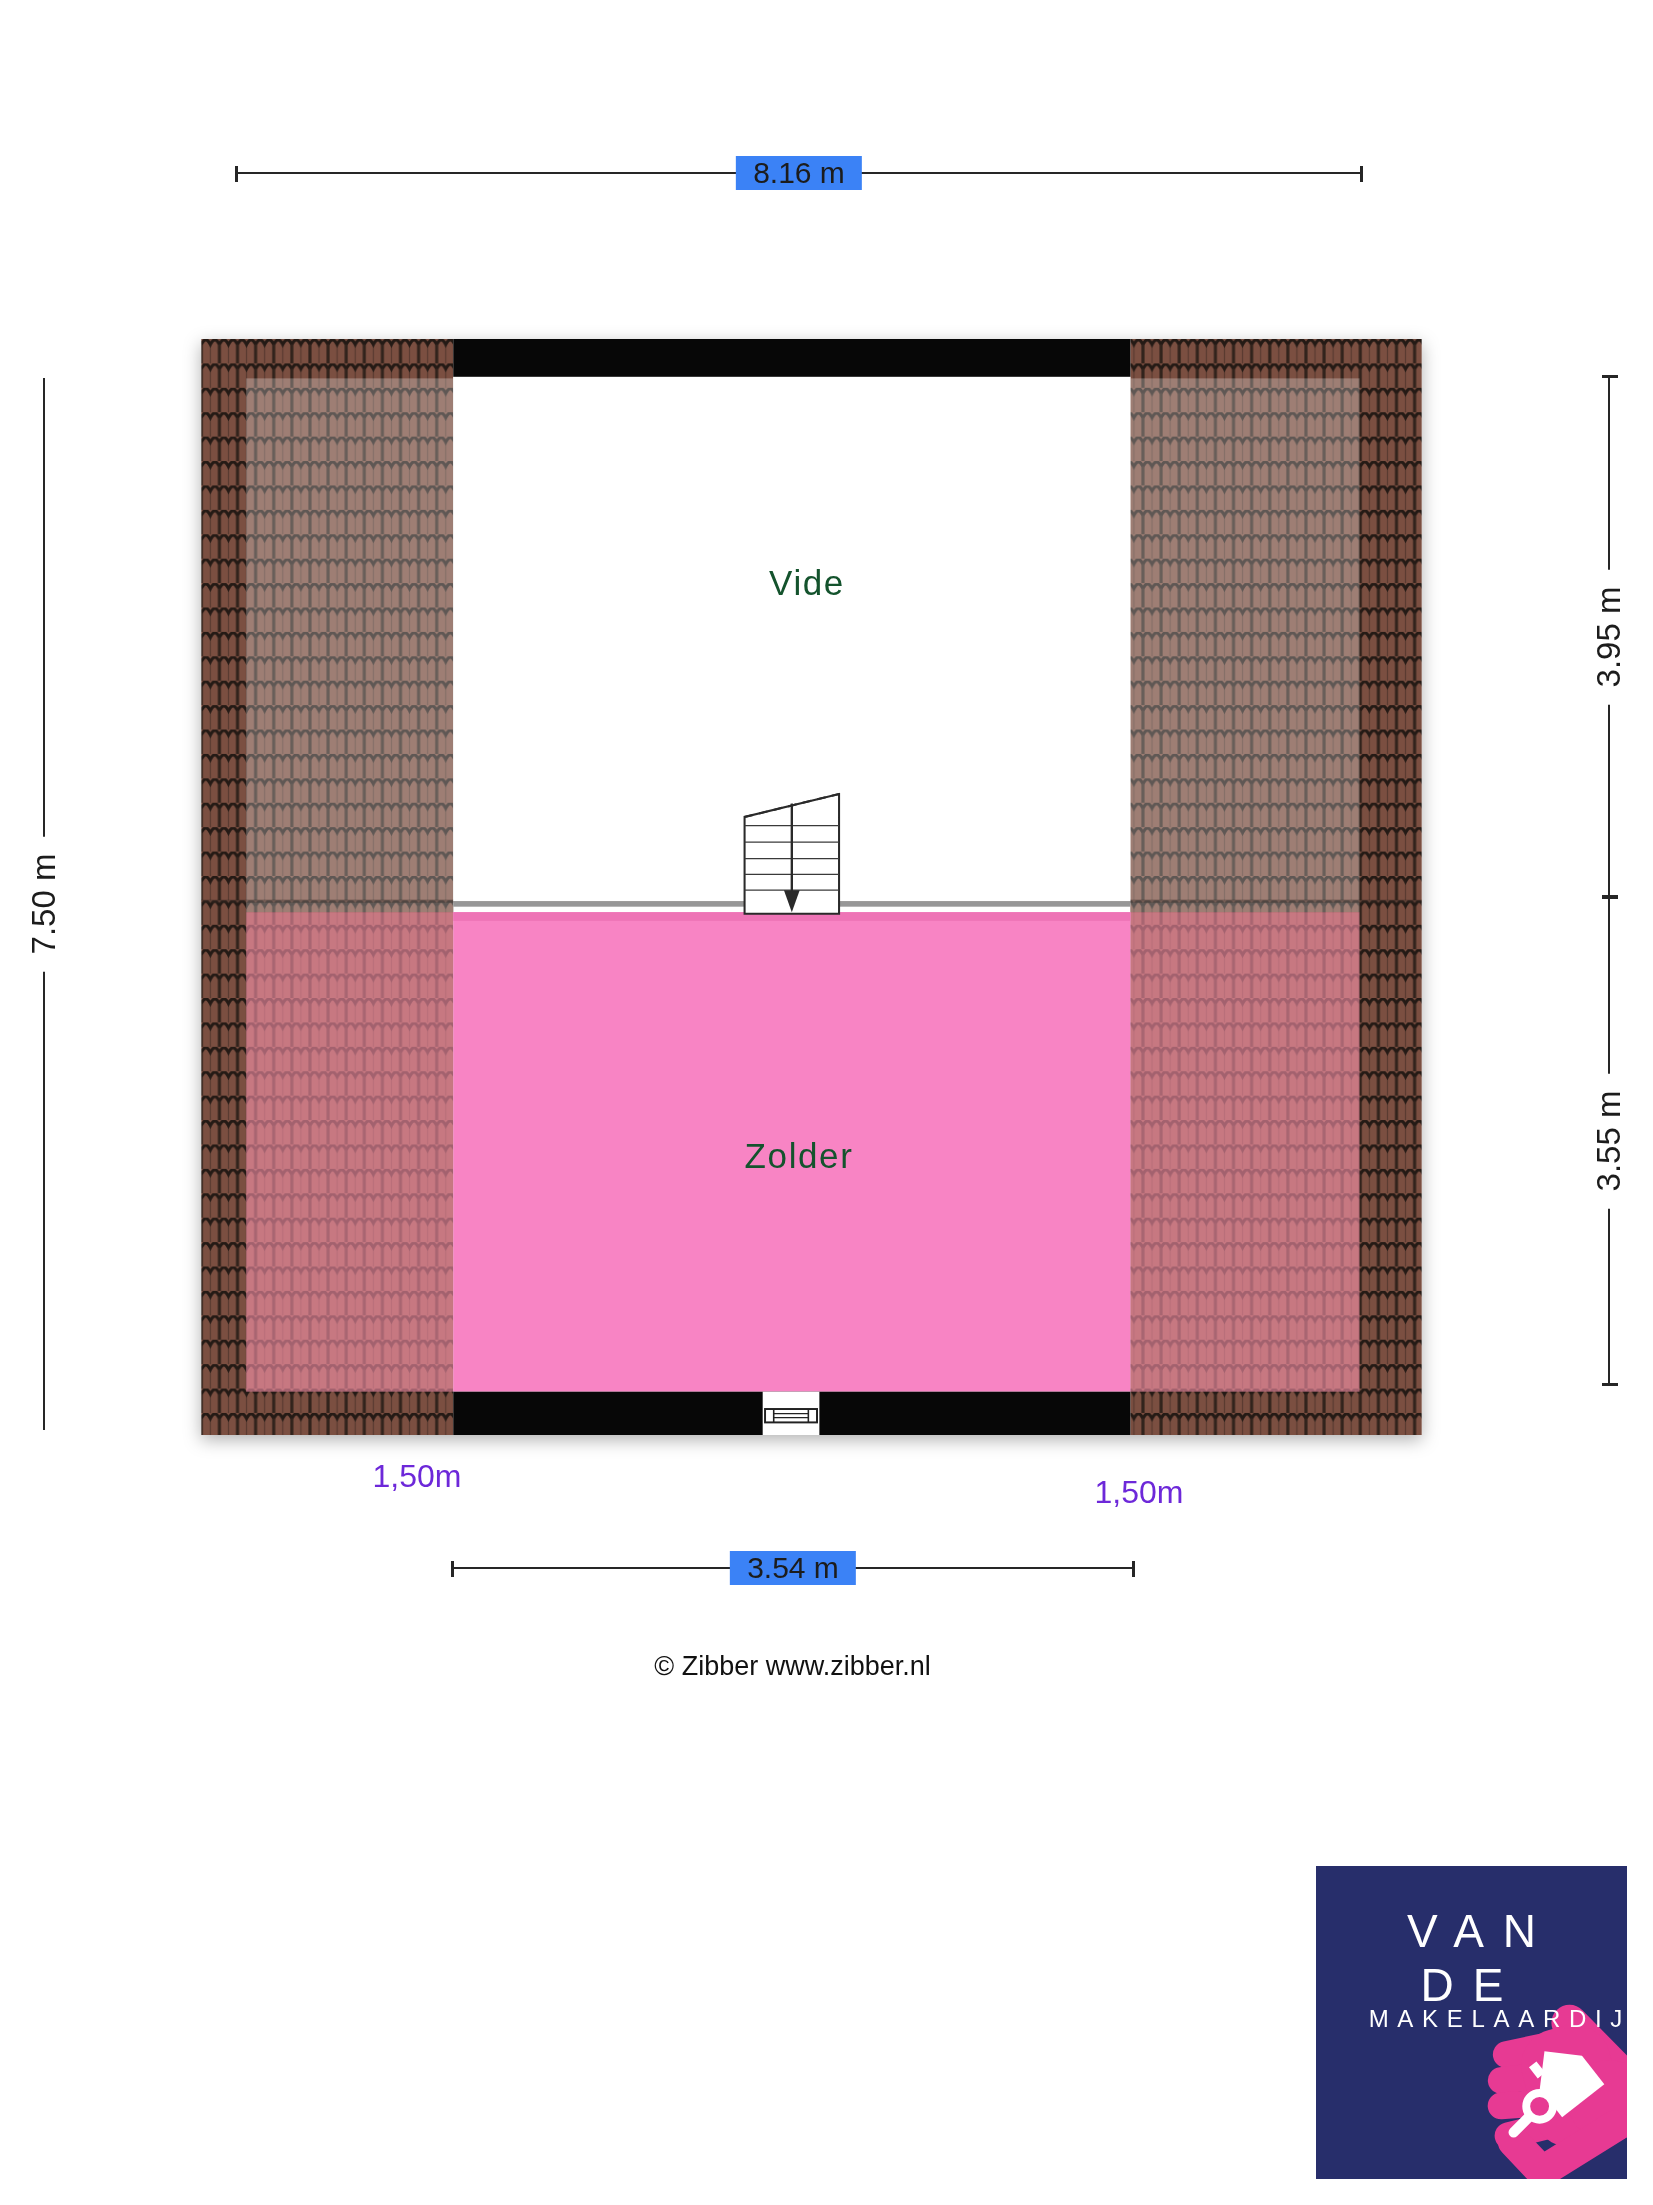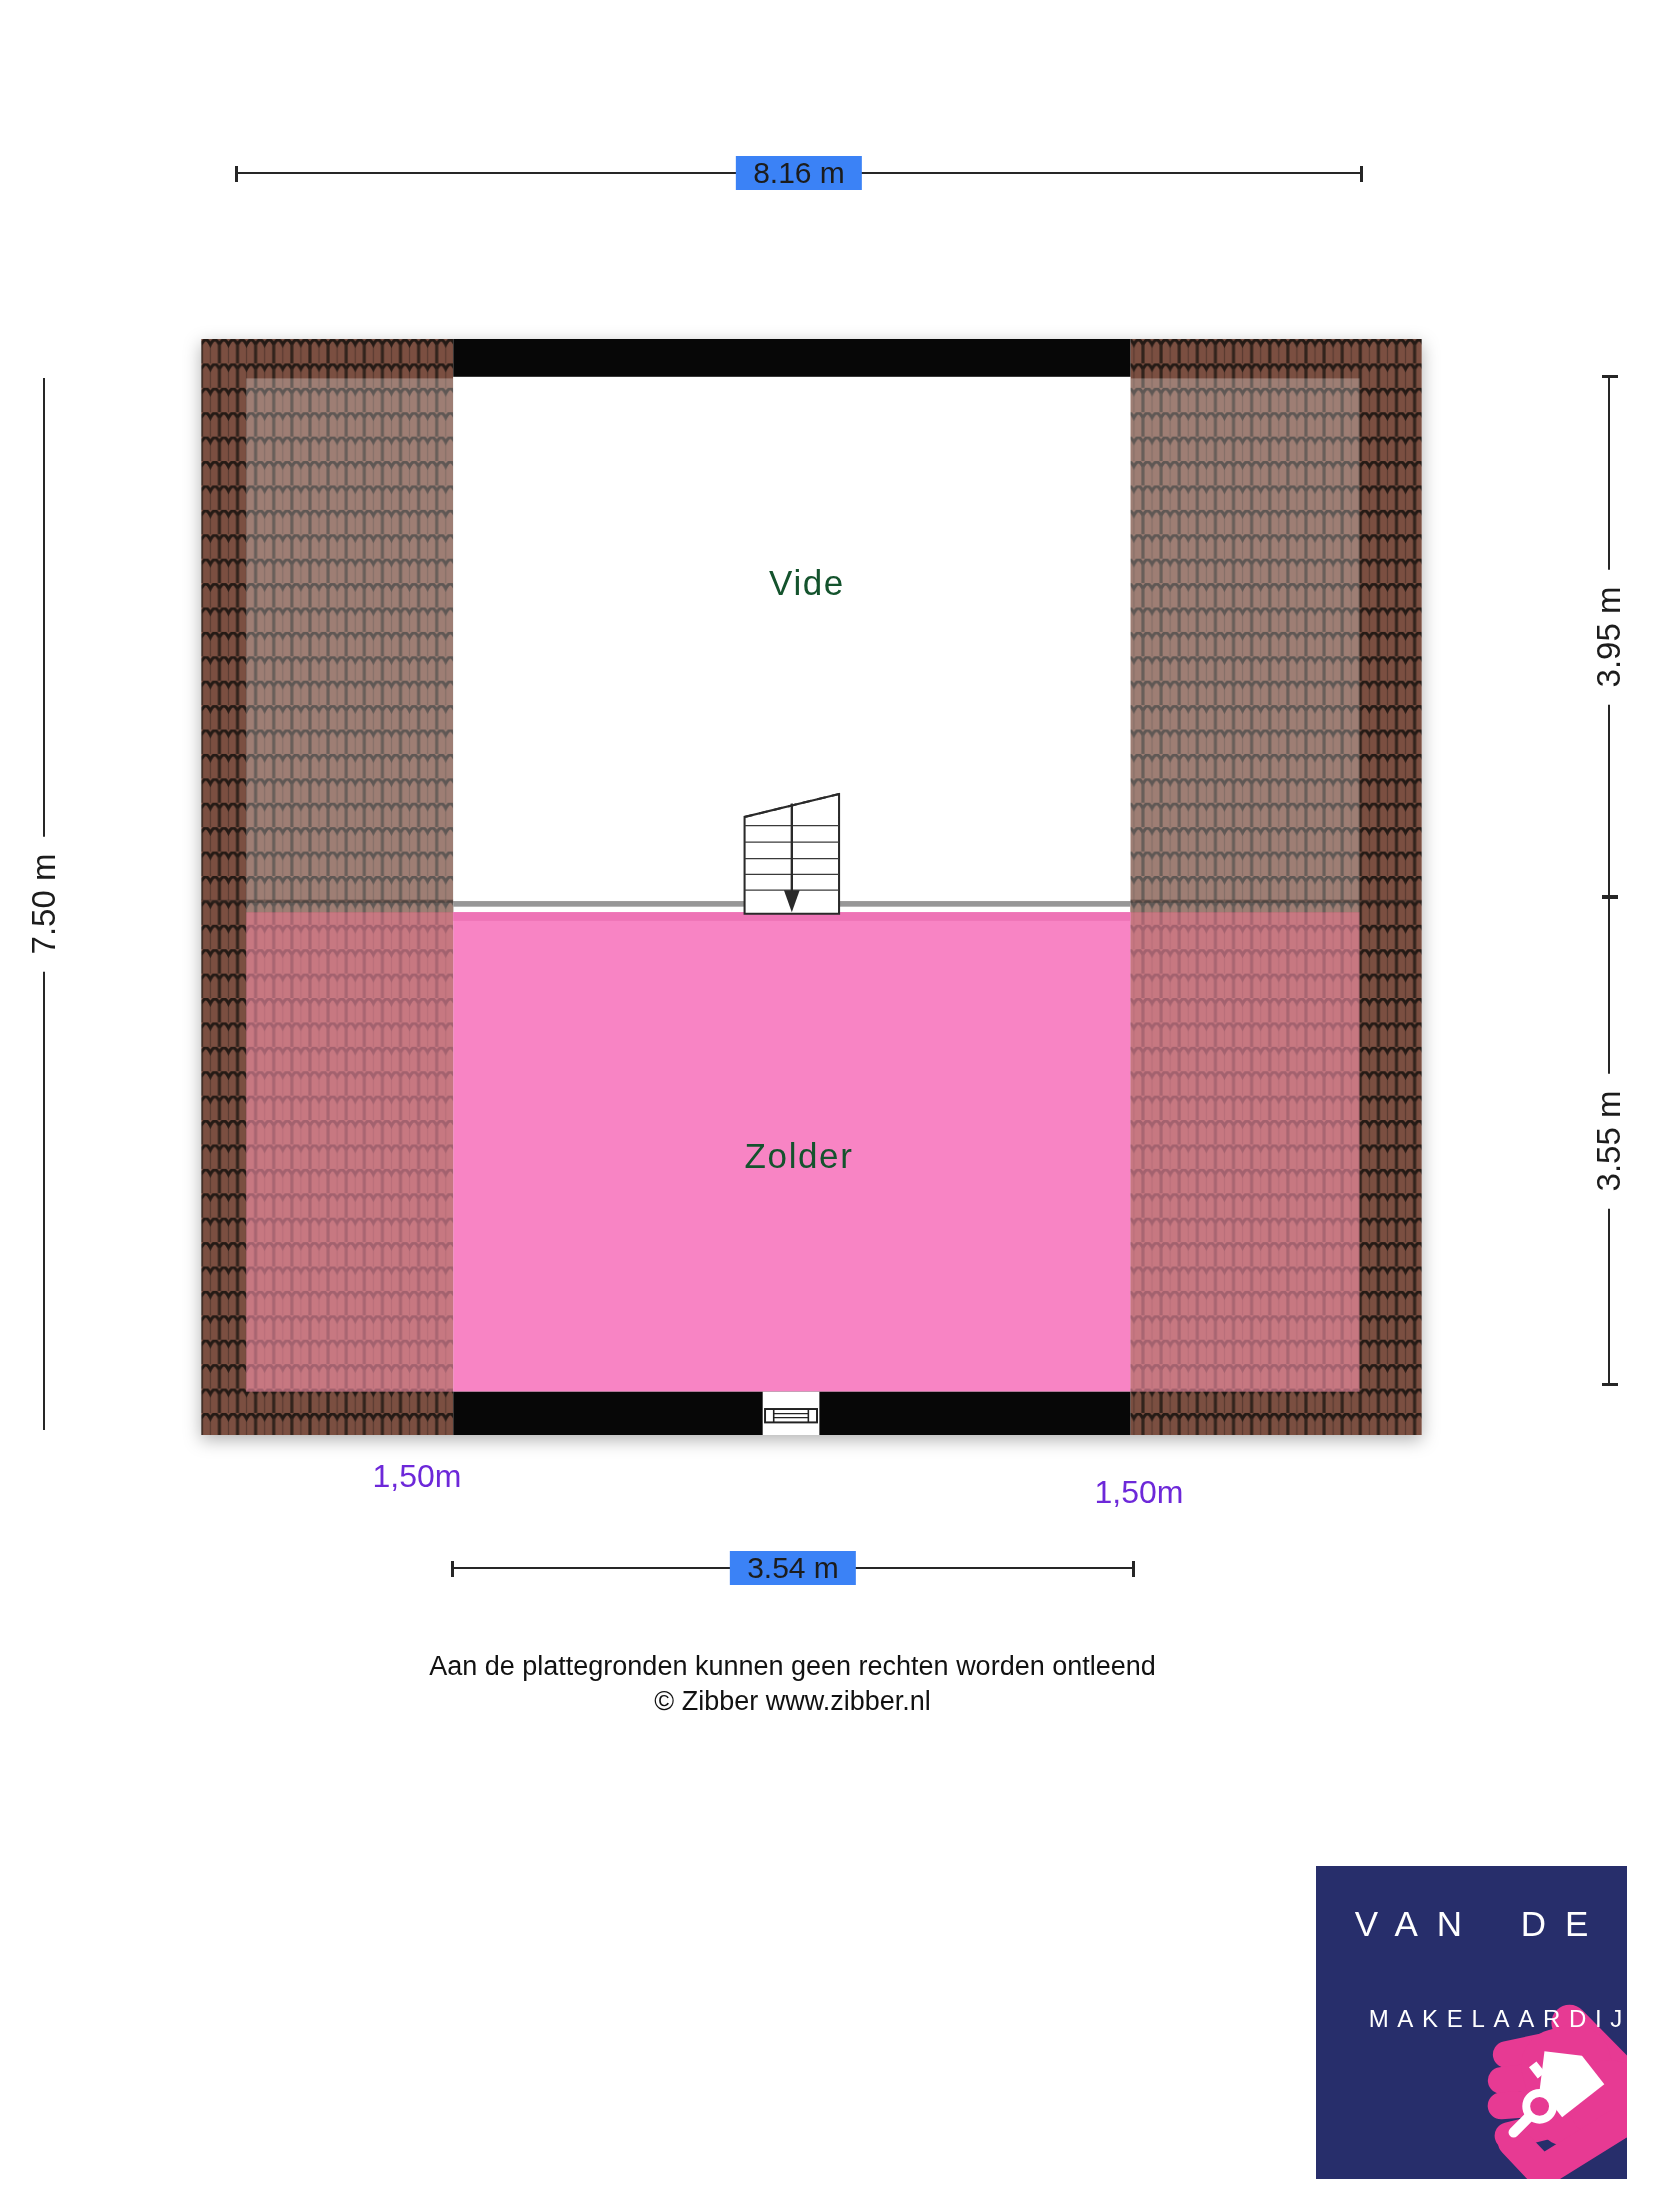--- a/index.html
+++ b/index.html
@@ -35,21 +35,21 @@
     position:absolute;transform:translate(-50%,-50%);
     font-size:32px;color:#6d28d9;white-space:nowrap;
   }
   
   .disclaimer{position:absolute;left:241px;top:1649px;width:1103px;text-align:center;
     font-size:27px;line-height:35px;color:#111111;}
   
   .logo{position:absolute;left:1316px;top:1866px;width:311px;height:313px;
     background:var(--logo_navy,#272E6B);overflow:hidden;}
   .logo-text{position:absolute;left:0;top:0;width:100%;text-align:center;color:#ffffff;}
-  .logo-line1{top:38px;font-size:35px;font-weight:400;letter-spacing:19px;word-spacing:11px;text-indent:19px;}
+  .logo-line1{top:38px;font-size:46px;font-weight:400;letter-spacing:19px;word-spacing:11px;text-indent:19px;}
   .logo-line2{top:72px;font-size:60px;font-weight:700;letter-spacing:3.9px;text-indent:3.9px;}
   .logo-line3{top:139px;font-size:24px;font-weight:400;letter-spacing:8.7px;text-indent:8.7px;margin-left:24px;}
   .logo-shape{position:absolute;left:0;top:0;}
 </style>
 </head>
 <body>
 
 <div class="canvas">
 
   <svg class="plan-svg" width="1221" height="1096" viewBox="0 0 1550 1392">
@@ -133,21 +133,20 @@
   </div>
 
   <div class="hdim" style="left:452px;top:1567px;width:682px;">
     <span>3.54 m</span>
   </div>
 
   <div class="small-dim" style="left:417px;top:1476px;">1,50m</div>
   <div class="small-dim" style="left:1139px;top:1492px;">1,50m</div>
 
   <div class="disclaimer">
-    <div>Aan de plattegronden kunnen geen rechten worden ontleend</div>
     <div>© Zibber www.zibber.nl</div>
   </div>
 
   <div class="logo">
     <svg class="logo-shape" width="311" height="313" viewBox="0 0 395 397">
       <g>
         <g fill="#E73A93" stroke="#E73A93" style="fill:var(--logo_pink,#E73A93);stroke:var(--logo_pink,#E73A93)">
           <path d="M322,199 L380,258" stroke-width="46" stroke-linecap="round" fill="none"></path>
           <rect x="224" y="216" width="94" height="34" rx="17" transform="rotate(-12 271 233)" stroke="none"></rect>
           <rect x="218" y="251" width="102" height="34" rx="17" transform="rotate(-7 269 268)" stroke="none"></rect>

